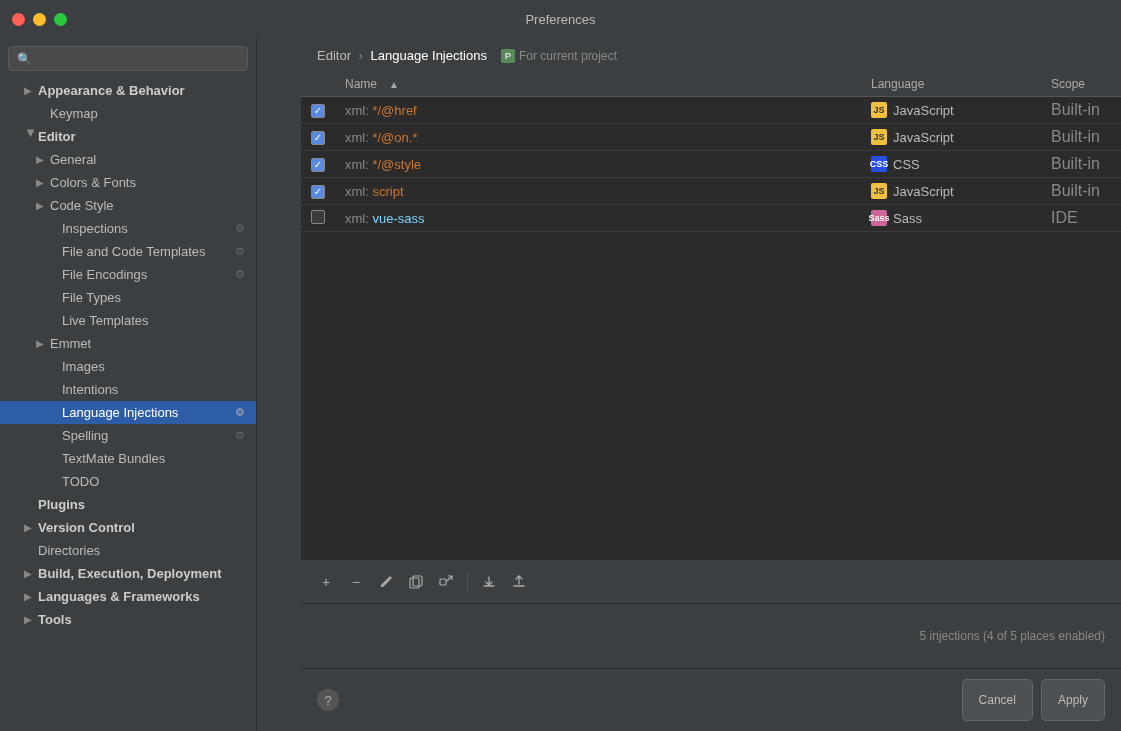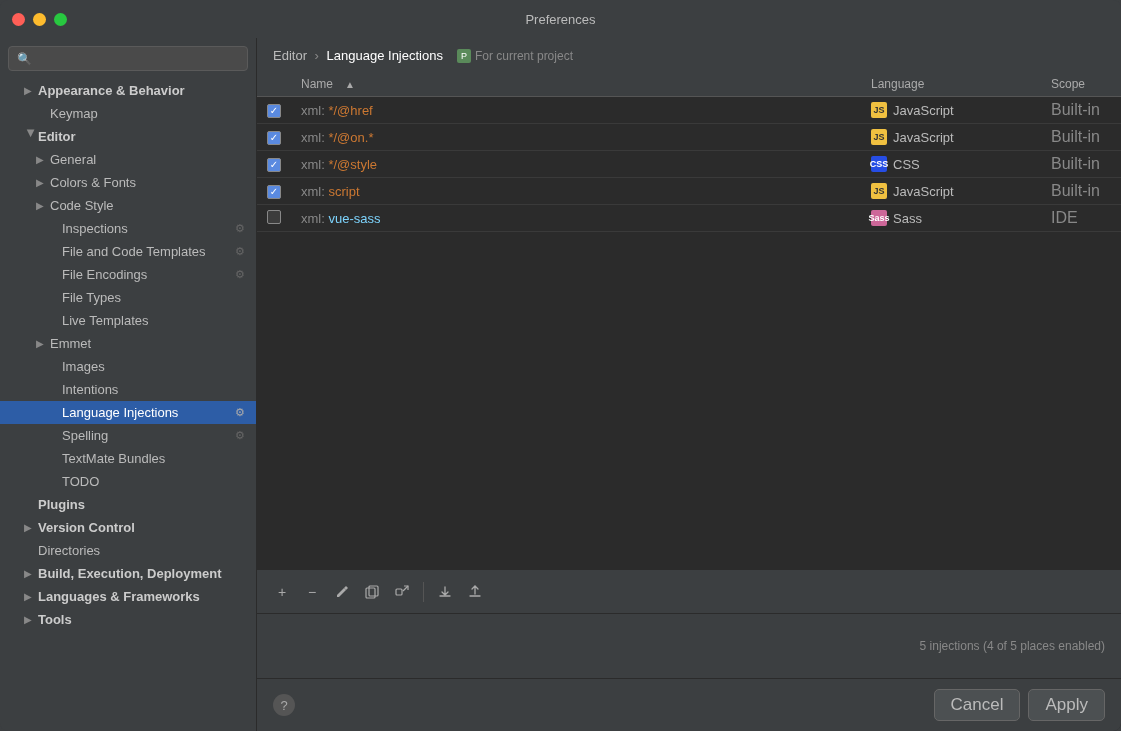--- a/index.html
+++ b/index.html
@@ -125,20 +125,21 @@
     }
     .indent-1 { padding-left: 24px; }
     .indent-2 { padding-left: 36px; }
     .indent-3 { padding-left: 48px; }
     .content-area {
       flex: 1;
       display: flex;
       flex-direction: column;
       background: #2b2b2b;
       overflow: hidden;
+      margin-left: 44px;
     }
     .content-header {
       padding: 10px 16px 8px 16px;
       border-bottom: 1px solid #3c3f41;
       display: flex;
       align-items: center;
       gap: 6px;
       background: #3c3f41;
       flex-shrink: 0;
     }
@@ -297,23 +298,23 @@
       justify-content: center;
       color: #aaa;
       font-size: 13px;
       cursor: pointer;
     }
     .footer-buttons {
       display: flex;
       gap: 8px;
     }
     .btn {
-      padding: 5px 16px;
+      padding: 13px 16px;
       border-radius: 5px;
-      font-size: 17px;
+      font-size: 12px;
       cursor: pointer;
       border: 1px solid #666;
     }
     .btn-cancel {
       background: #4c5052;
       color: #bbbbbb;
     }
     .btn-apply {
       background: #4c5052;
       color: #bbbbbb;

